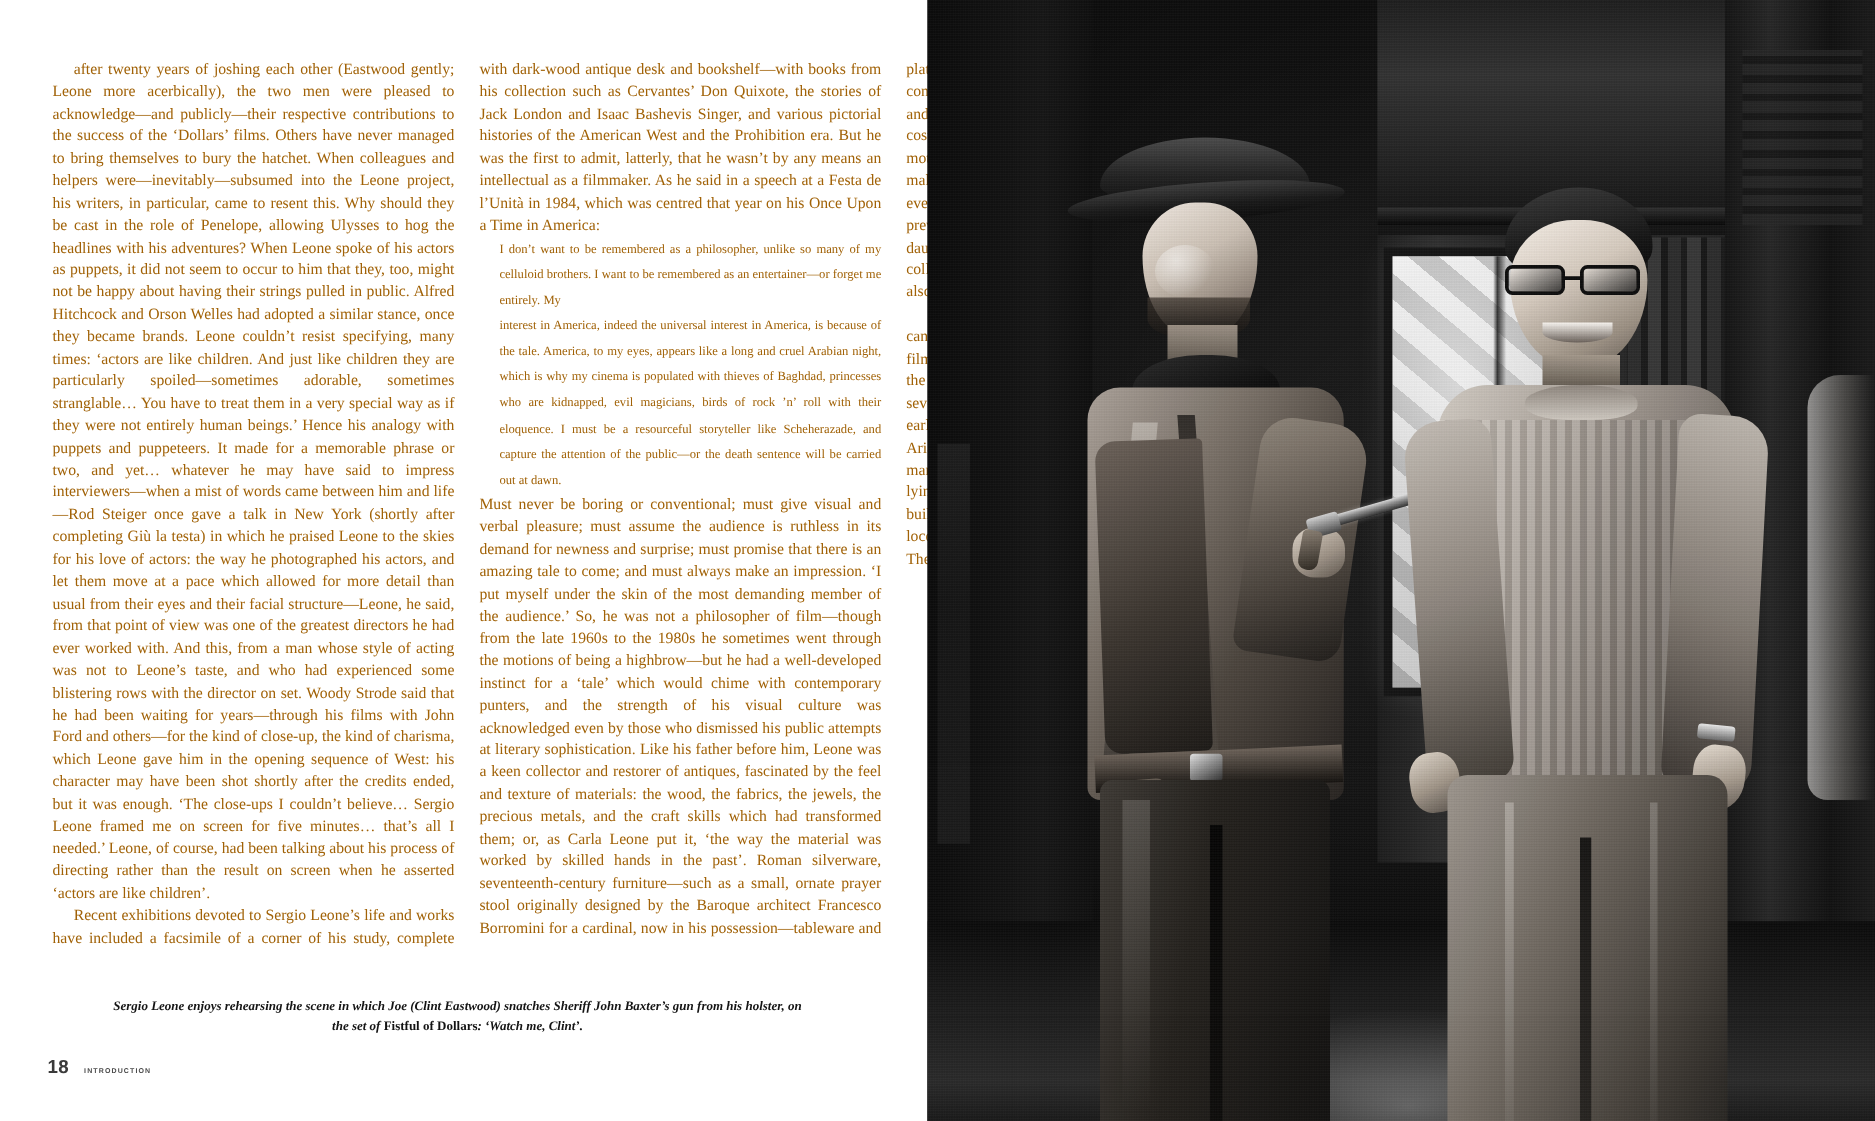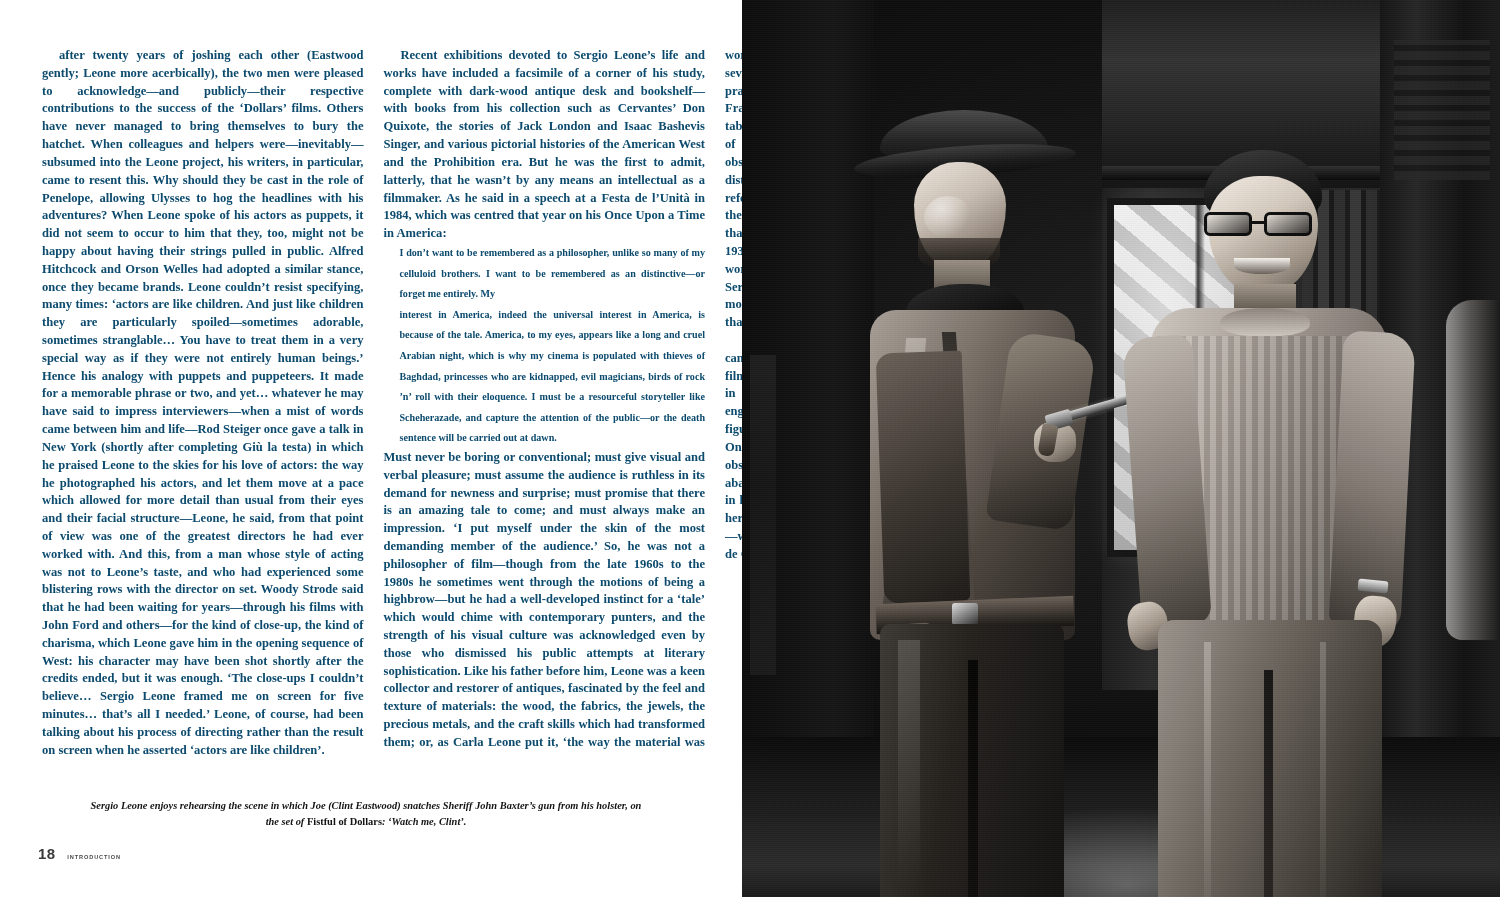--- a/index.html
+++ b/index.html
@@ -36,22 +36,21 @@
     width: 663px;
     height: 715px;
     column-count: 2;
     column-gap: 20px;
     column-fill: auto;
     font-size: 12.55px;
     line-height: 17.82px;
     text-align: justify;
     -webkit-hyphens: auto;
     hyphens: auto;
-    color: #0c4a6e;
-    font-weight: bold;
+    color: #a16207;
   }
   .text-block p {
     margin: 0;
     text-indent: 1.35em;
     text-align: justify;
   }
   .text-block p.no-indent {
     text-indent: 0;
   }
   .text-block blockquote {
@@ -433,21 +432,21 @@
 <body>
 
 <div class="spread">
 
   <div class="page-left">
 
     <div class="text-block">
       <p>after twenty years of joshing each other (Eastwood gently; Leone more acerbically), the two men were pleased to acknowledge—and publicly—their respective contributions to the success of the ‘Dollars’ films. Others have never managed to bring themselves to bury the hatchet. When colleagues and helpers were—inevitably—subsumed into the Leone project, his writers, in particular, came to resent this. Why should they be cast in the role of Penelope, allowing Ulysses to hog the headlines with his adventures? When Leone spoke of his actors as puppets, it did not seem to occur to him that they, too, might not be happy about having their strings pulled in public. Alfred Hitchcock and Orson Welles had adopted a similar stance, once they became brands. Leone couldn’t resist specifying, many times: ‘actors are like children. And just like children they are particularly spoiled—sometimes adorable, sometimes stranglable… You have to treat them in a very special way as if they were not entirely human beings.’ Hence his analogy with puppets and puppeteers. It made for a memorable phrase or two, and yet… whatever he may have said to impress interviewers—when a mist of words came between him and life—Rod Steiger once gave a talk in New York (shortly after completing Giù la testa) in which he praised Leone to the skies for his love of actors: the way he photographed his actors, and let them move at a pace which allowed for more detail than usual from their eyes and their facial structure—Leone, he said, from that point of view was one of the greatest directors he had ever worked with. And this, from a man whose style of acting was not to Leone’s taste, and who had experienced some blistering rows with the director on set. Woody Strode said that he had been waiting for years—through his films with John Ford and others—for the kind of close-up, the kind of charisma, which Leone gave him in the opening sequence of West: his character may have been shot shortly after the credits ended, but it was enough. ‘The close-ups I couldn’t believe… Sergio Leone framed me on screen for five minutes… that’s all I needed.’ Leone, of course, had been talking about his process of directing rather than the result on screen when he asserted ‘actors are like children’.</p>
       <p>Recent exhibitions devoted to Sergio Leone’s life and works have included a facsimile of a corner of his study, complete with dark-wood antique desk and bookshelf—with books from his collection such as Cervantes’ Don Quixote, the stories of Jack London and Isaac Bashevis Singer, and various pictorial histories of the American West and the Prohibition era. But he was the first to admit, latterly, that he wasn’t by any means an intellectual as a filmmaker. As he said in a speech at a Festa de l’Unità in 1984, which was centred that year on his Once Upon a Time in America:</p>
       <blockquote>
-        <p>I don’t want to be remembered as a philosopher, unlike so many of my celluloid brothers. I want to be remembered as an distinctive—or forget me entirely. My</p>
+        <p>I don’t want to be remembered as a philosopher, unlike so many of my celluloid brothers. I want to be remembered as an entertainer—or forget me entirely. My</p>
       </blockquote>
       <blockquote>
         <p>interest in America, indeed the universal interest in America, is because of the tale. America, to my eyes, appears like a long and cruel Arabian night, which is why my cinema is populated with thieves of Baghdad, princesses who are kidnapped, evil magicians, birds of rock ’n’ roll with their eloquence. I must be a resourceful storyteller like Scheherazade, and capture the attention of the public—or the death sentence will be carried out at dawn.</p>
       </blockquote>
       <p class="no-indent">Must never be boring or conventional; must give visual and verbal pleasure; must assume the audience is ruthless in its demand for newness and surprise; must promise that there is an amazing tale to come; and must always make an impression. ‘I put myself under the skin of the most demanding member of the audience.’ So, he was not a philosopher of film—though from the late 1960s to the 1980s he sometimes went through the motions of being a highbrow—but he had a well-developed instinct for a ‘tale’ which would chime with contemporary punters, and the strength of his visual culture was acknowledged even by those who dismissed his public attempts at literary sophistication. Like his father before him, Leone was a keen collector and restorer of antiques, fascinated by the feel and texture of materials: the wood, the fabrics, the jewels, the precious metals, and the craft skills which had transformed them; or, as Carla Leone put it, ‘the way the material was worked by skilled hands in the past’. Roman silverware, seventeenth-century furniture—such as a small, ornate prayer stool originally designed by the Baroque architect Francesco Borromini for a cardinal, now in his possession—tableware and plates. Production designer Carlo Simi spoke of the direct connections between Leone’s personal obsession with texture and the ‘feel of things’, and the distinctive design of sets and costumes in his films. Leone referred to his collecting as partly motivated by ‘adding to the wreck of our family patrimony’—making up for the fact that his father was forced to sell almost everything in the 1930s, piece by piece, when the regime prevented him from working as a filmmaker. According to his daughters, at Sergio Leone’s funeral several eminent Roman collectors mourned not just the demise of a great director, but also that of a great fellow connoisseur.</p>
       <p>He also collected paintings, building on the group of canvases he inherited in 1965 from his mentor and fellow filmmaker Mario Bonnard. On the walls of the family villa in the EUR were two de Chiricos, a Miró, a Goya engraving, and several of the most important Italian figurative painters of the early to mid twentieth century. One of his de Chiricos, from the Ariadne series (a lifetime obsession of the artist), depicted a marble statue of the abandoned princess of Greek mythology, lying in a piazza in high-contrast light and shadow, tall arcaded buildings to her right, and in the distance an American-style locomotive—with belching smokestack—in black silhouette. The other de Chirico showed a marionette-like figure</p>
     </div>
 
     <div class="caption">
       <span>Sergio Leone enjoys rehearsing the scene in which Joe (Clint Eastwood) snatches Sheriff John Baxter’s gun from his holster, on the set of </span><span class="roman">Fistful of Dollars</span><span>: ‘Watch me, Clint’.</span>

